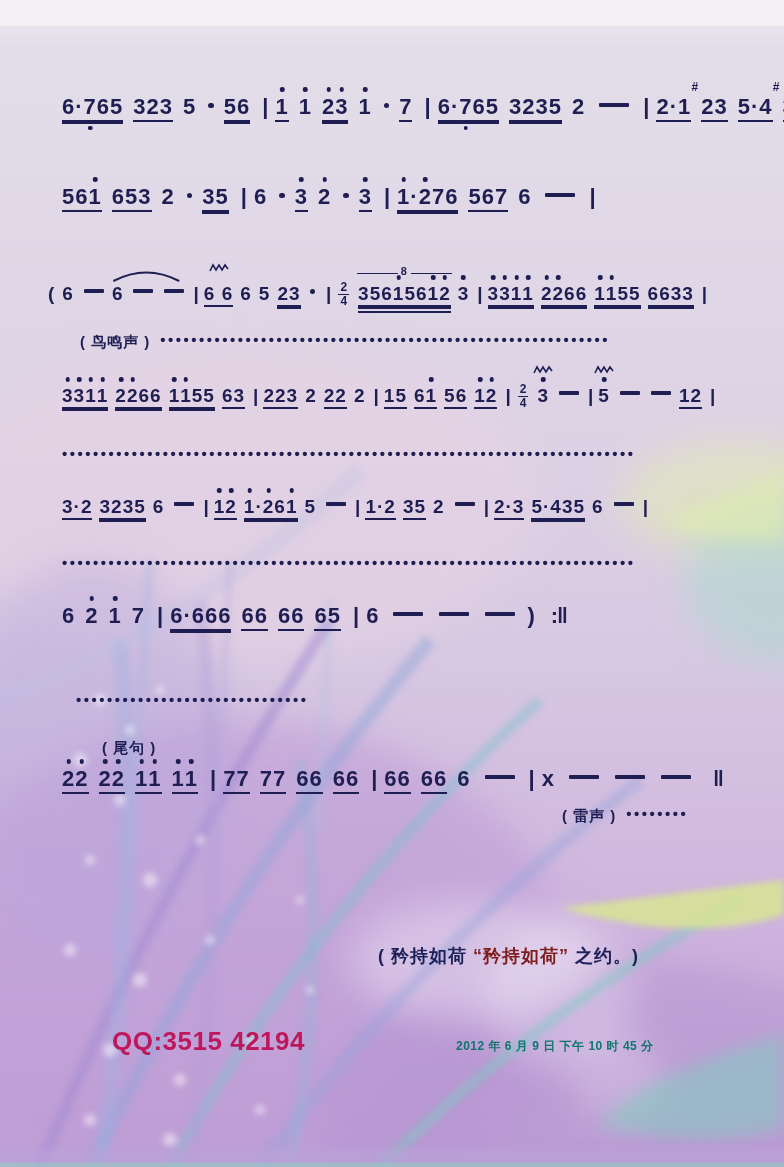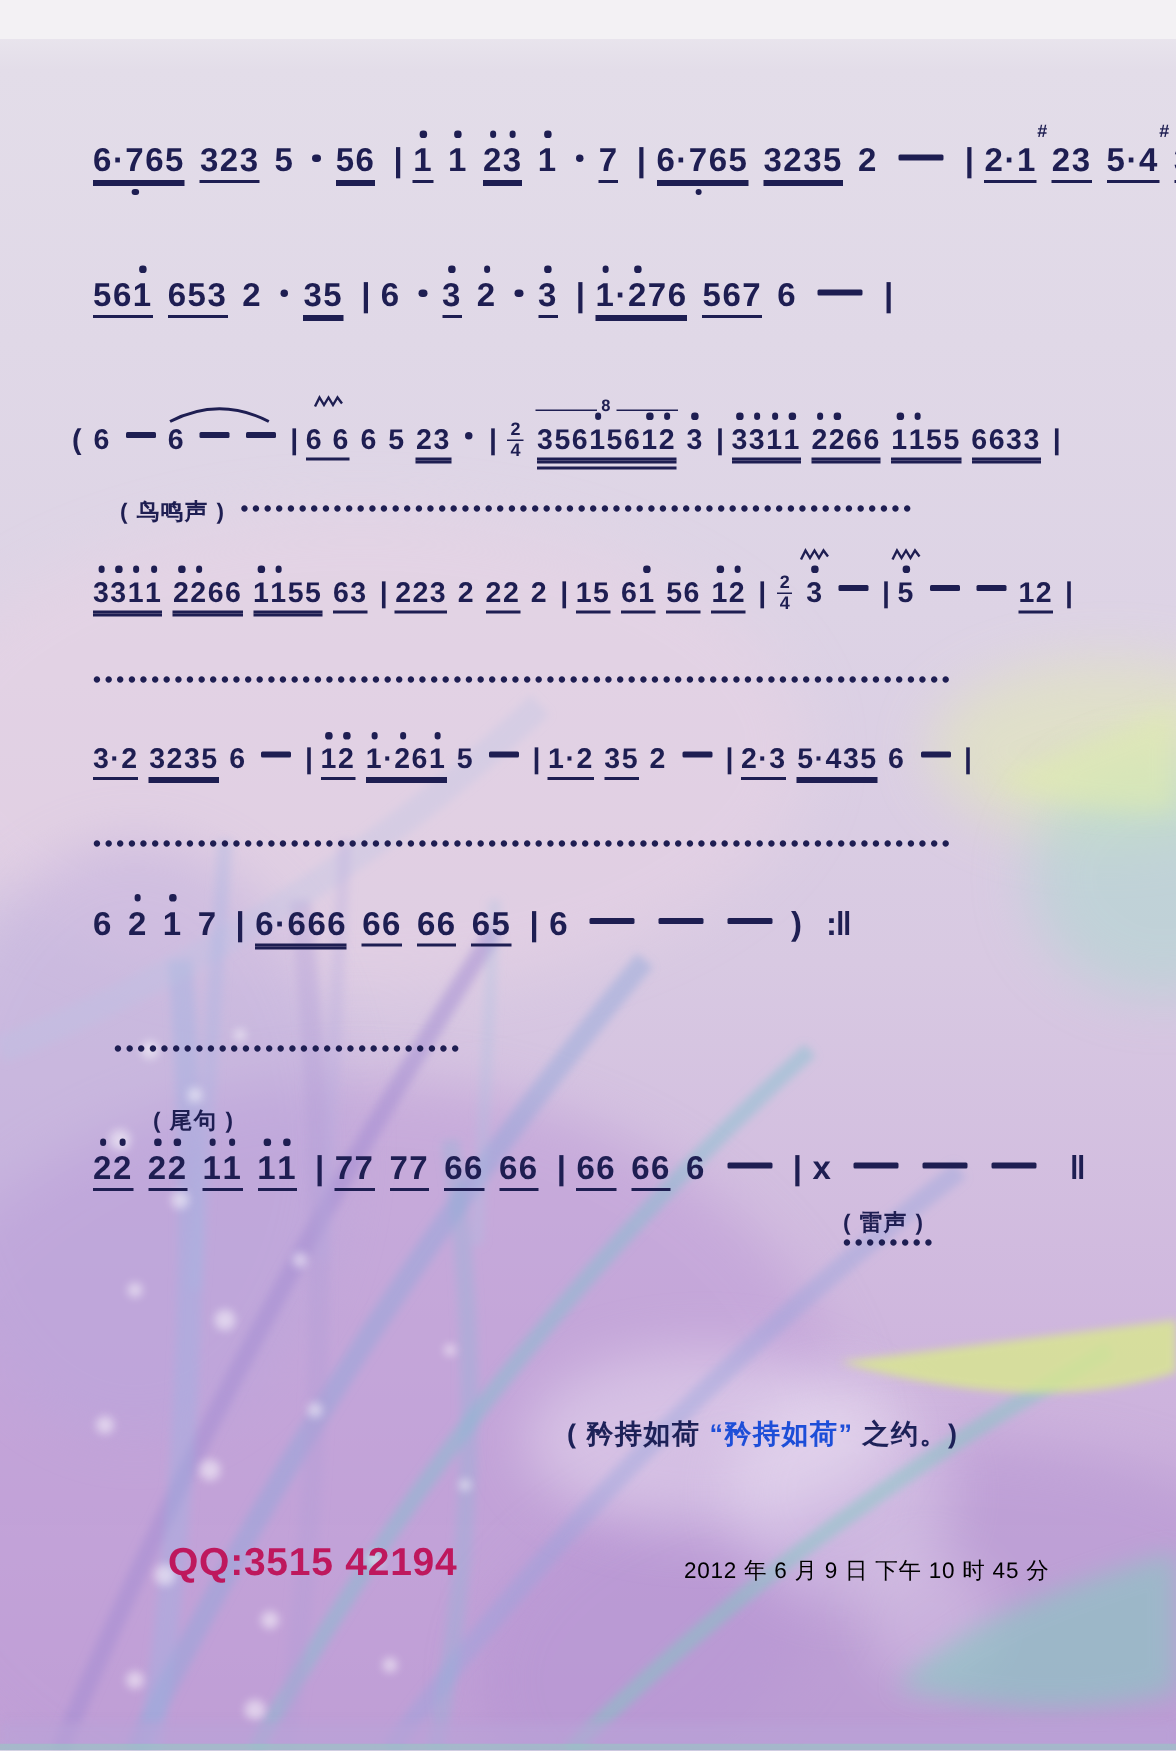--- a/index.html
+++ b/index.html
@@ -38,24 +38,24 @@
   .ts{display:inline-flex;flex-direction:column;align-items:center;font-size:12px;line-height:1.1;
     margin:0 9px 0 2px;transform:translateY(-9px)}
   .ts .num{border-bottom:1.6px solid var(--ink);padding:0 2px}
   .tiegrp{position:relative;display:inline-flex;align-items:baseline}
   .tiearc{position:absolute;top:-14px;left:0;right:12px;height:12px;line-height:0}
   .tiearc svg{display:block;width:100%;height:12px}
   .leader{font-size:15px;letter-spacing:2.5px;font-weight:bold;transform:translateY(-2px)}
   .mlabel{font-size:15px;font-weight:bold;margin-right:10px;letter-spacing:1px}
   .dedication{position:absolute;left:378px;top:944px;font-size:18px;font-weight:bold;
     color:#1d2158;letter-spacing:1px;white-space:nowrap}
-  .dedication .hl{color:#1d4ed8}
+  .dedication .hl{color:#7f1d1d}
   .qq{position:absolute;left:112px;top:1026px;font-size:26px;font-weight:bold;
     color:#be185d;letter-spacing:.5px}
-  .date{position:absolute;left:456px;top:1038px;font-size:15px;font-weight:normal;color:#000000;letter-spacing:.5px}
+  .date{position:absolute;left:456px;top:1038px;font-size:12px;font-weight:bold;color:#0f766e;letter-spacing:.5px}
 </style>
 </head>
 <body>
 
 <div class="page">
 
   <svg class="bg" width="784" height="1167" viewBox="0 0 784 1167">
     <defs>
       <linearGradient id="base" x1="0" y1="0" x2="0" y2="1">
         <stop offset="0" stop-color="#efedf1"></stop>
@@ -606,21 +606,21 @@
         <span class="dash"></span>
         <span class="bar">|</span>
         <span class="note">
           <span class="cell"><span class="ch">x</span></span>
         </span>
         <span class="dash"></span>
         <span class="dash"></span>
         <span class="dash"></span>
         <span class="dbar">‖</span>
       </div>
-      <div class="music-line" style="left: 562px; top: 808px; flex-direction: column;">
+      <div class="music-line" style="left: 562px; top: 808px;">
         <span class="mlabel">( 雷声 )</span>
         <span class="leader">••••••••</span>
       </div>
     </div>
 
   <div class="dedication">
     <span>( 矜持如荷</span>
     <span class="hl">“矜持如荷”</span>
     <span>之约。)</span>
   </div>

